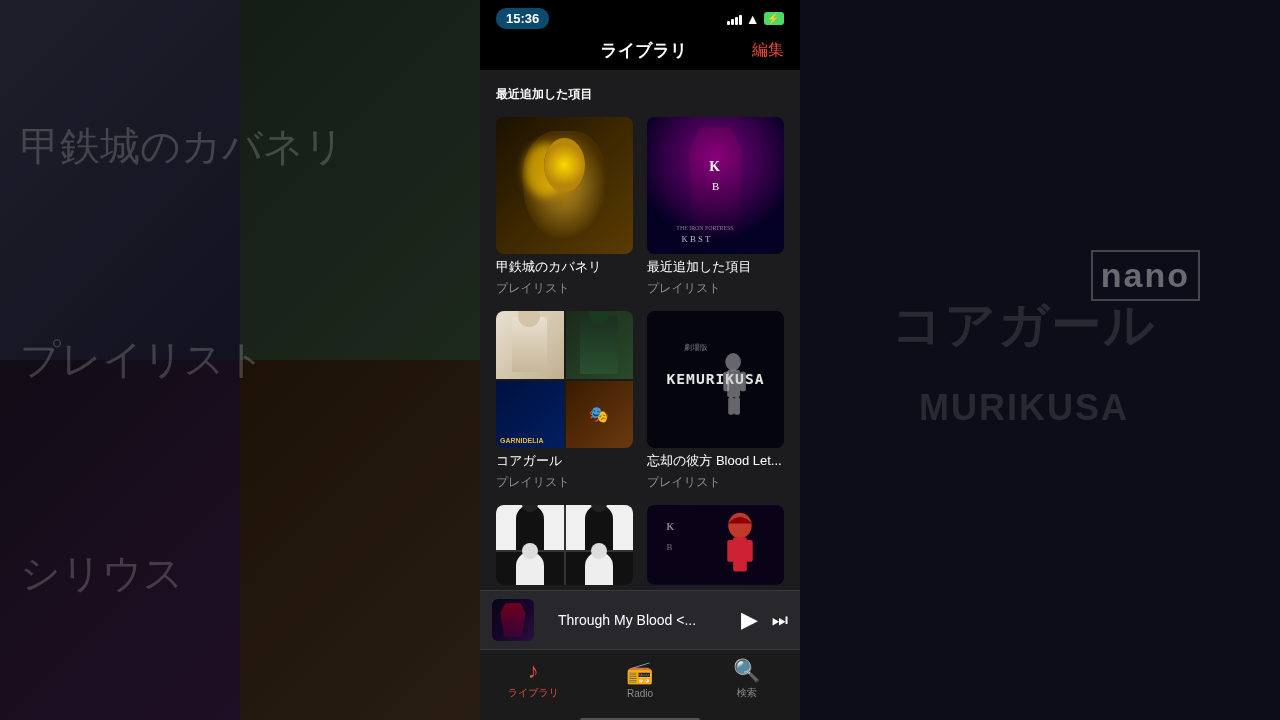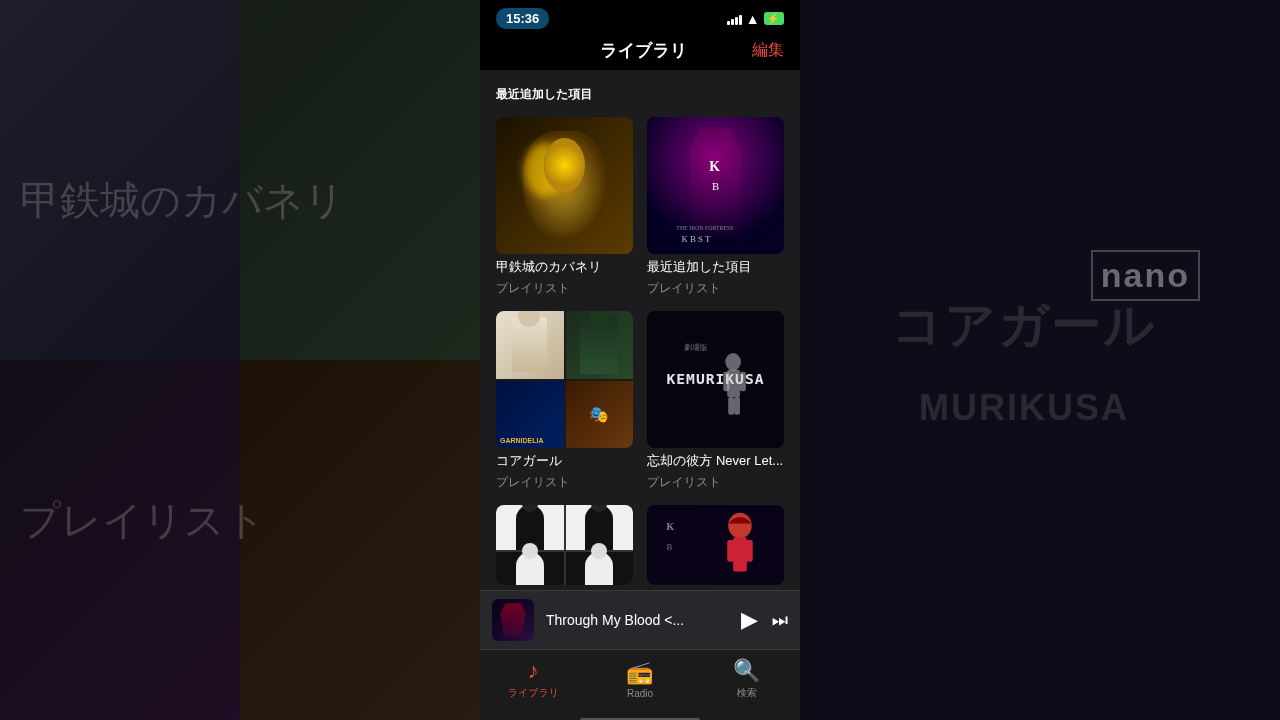--- a/index.html
+++ b/index.html
@@ -250,21 +250,21 @@
       font-size: 12px;
     }
 
     
     .mini-player {
       background: rgba(40,40,45,0.98);
       border-top: 1px solid #3a3a3c;
       padding: 8px 12px;
       display: flex;
       align-items: center;
-      gap: 12px;
+      gap: 24px;
       flex-shrink: 0;
     }
     .mini-player-art {
       width: 42px;
       height: 42px;
       border-radius: 6px;
       background: linear-gradient(135deg, #0a0515, #15052a, #2a1040);
       flex-shrink: 0;
       overflow: hidden;
       position: relative;
@@ -369,20 +369,21 @@
 
 <div class="bg-left">
   <div class="bg-panel bg-panel-1"></div>
   <div class="bg-panel bg-panel-2"></div>
   <div class="bg-panel bg-panel-3"></div>
   <div class="bg-panel bg-panel-4"></div>
 </div>
 <div class="bg-text-overlay">
   <span class="bg-text-line">甲鉄城のカバネリ</span>
   <span class="bg-text-line">プレイリスト</span>
+  <span class="bg-text-line">シリウス</span>
 </div>
 
 <div class="bg-right">
   <div>
     <div class="bg-right-text">コアガール</div>
     <div class="bg-right-text" style="font-size:36px;margin-top:28px;">MURIKUSA</div>
   </div>
   <div class="nano-logo">nano</div>
 </div>
 
@@ -470,21 +471,21 @@
             <text x="50" y="40" text-anchor="middle" fill="rgba(255,255,255,0.4)" font-size="8">劇場版</text>
 
             <ellipse cx="88" cy="52" rx="8" ry="9" fill="rgba(200,200,200,0.5)"></ellipse>
             <rect x="82" y="60" width="13" height="28" rx="2" fill="rgba(200,200,200,0.5)"></rect>
             <rect x="78" y="62" width="6" height="20" rx="2" fill="rgba(200,200,200,0.5)"></rect>
             <rect x="95" y="62" width="6" height="20" rx="2" fill="rgba(200,200,200,0.5)"></rect>
             <rect x="83" y="88" width="6" height="18" rx="2" fill="rgba(200,200,200,0.5)"></rect>
             <rect x="89" y="88" width="6" height="18" rx="2" fill="rgba(200,200,200,0.5)"></rect>
           </svg>
         </div>
-        <span class="playlist-name">忘却の彼方 Never Let...</span>
+        <span class="playlist-name">忘却の彼方 Blood Let...</span>
         <span class="playlist-type">プレイリスト</span>
       </div>
     </div>
 
     <div class="partial-row">
 
       <div class="partial-art" style="display:grid;grid-template-columns:1fr 1fr;gap:2px;background:#333;">
         <div style="background:#f0f0f0;display:flex;align-items:center;justify-content:center;">
           <div style="width:28px;height:45px;background:#111;border-radius:14px 14px 0 0;position:relative;">
             <div style="width:16px;height:16px;background:#222;border-radius:50%;position:absolute;top:-9px;left:6px;"></div>

